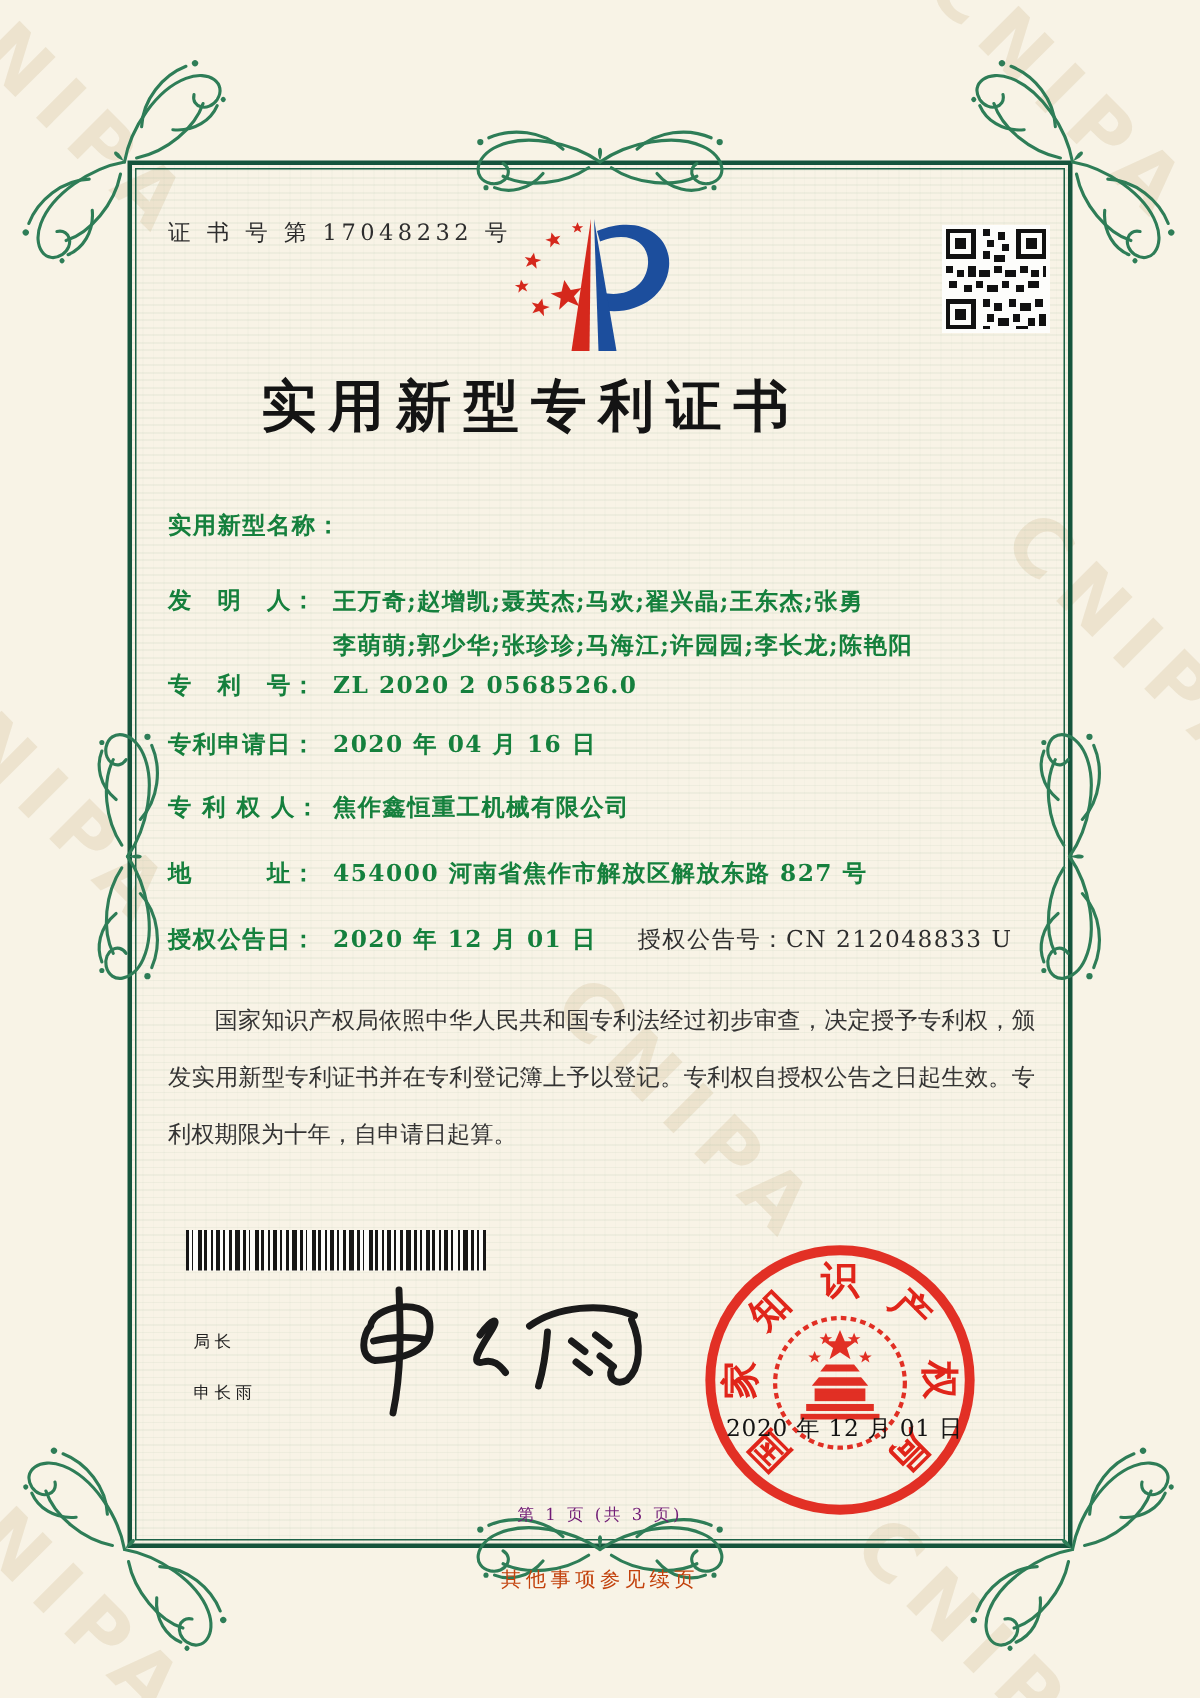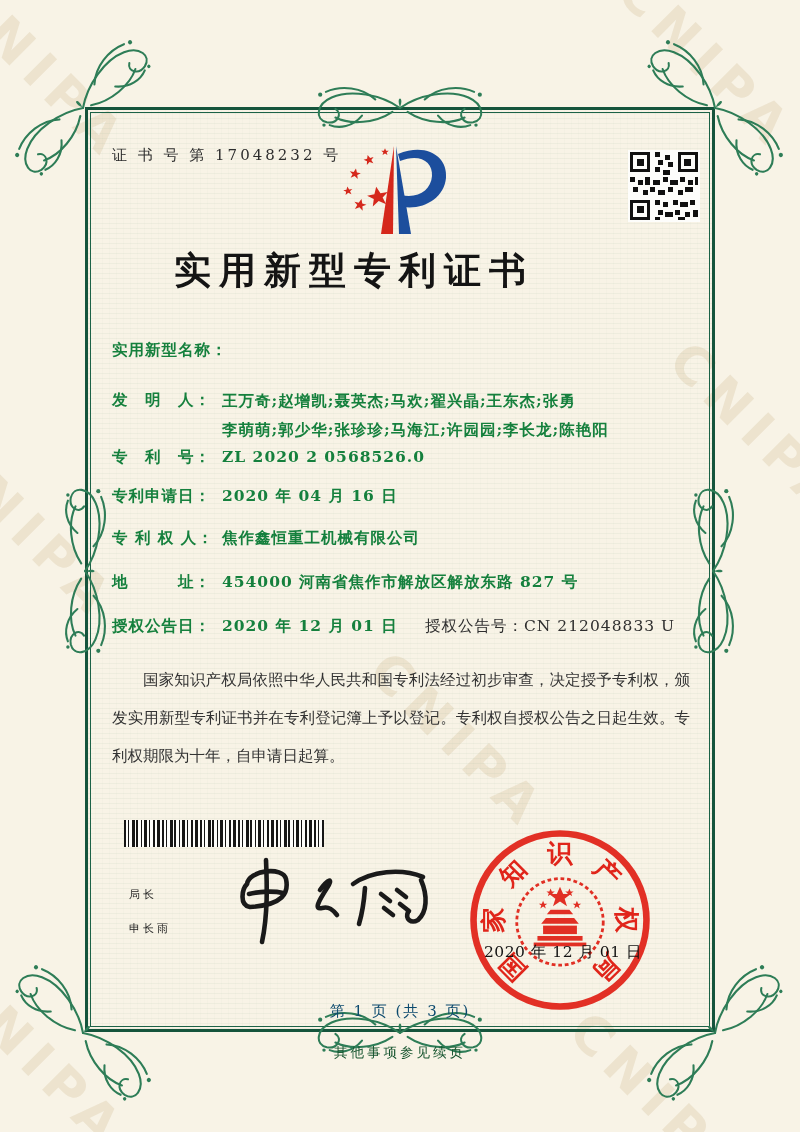--- a/index.html
+++ b/index.html
@@ -53,22 +53,22 @@
       #161616 29px 31px, transparent 31px 33px,
       #161616 33px 36px, transparent 36px 38px);}
 
   .director{position:absolute;left:129px;top:878px;font-size:11px;color:#222;letter-spacing:3px;line-height:34px;}
   .sig{position:absolute;left:225px;top:852px;width:215px;height:100px;}
 
   .seal{position:absolute;left:466px;top:826px;width:188px;height:188px;}
   .seal-date{position:absolute;left:468px;top:942px;width:190px;text-align:center;
     font-size:15.5px;color:#131313;letter-spacing:0.5px;}
 
-  .page-info{position:absolute;left:0;top:1002px;width:800px;text-align:center;font-size:15px;color:#0c4a6e;letter-spacing:2px;}
-  .footer-note{position:absolute;left:0;top:1044px;width:800px;text-align:center;font-size:13.5px;color:#14532d;letter-spacing:3px;}
+  .page-info{position:absolute;left:0;top:1002px;width:800px;text-align:center;font-size:11px;color:#701a75;letter-spacing:2px;}
+  .footer-note{position:absolute;left:0;top:1044px;width:800px;text-align:center;font-size:13.5px;color:#c2410c;letter-spacing:3px;}
 </style>
 </head>
 <body>
 
 <div class="page">
 
   <svg width="0" height="0" style="position:absolute">
     <defs>
       <path id="star" d="M0,-10 L2.94,-3.09 10,-3.09 4.28,1.18 6.47,8.09 0,3.82 -6.47,8.09 -4.28,1.18 -10,-3.09 -2.94,-3.09 Z"></path>
       <g id="halfFl" fill="none" stroke="currentColor" stroke-width="2.2" stroke-linecap="round">

